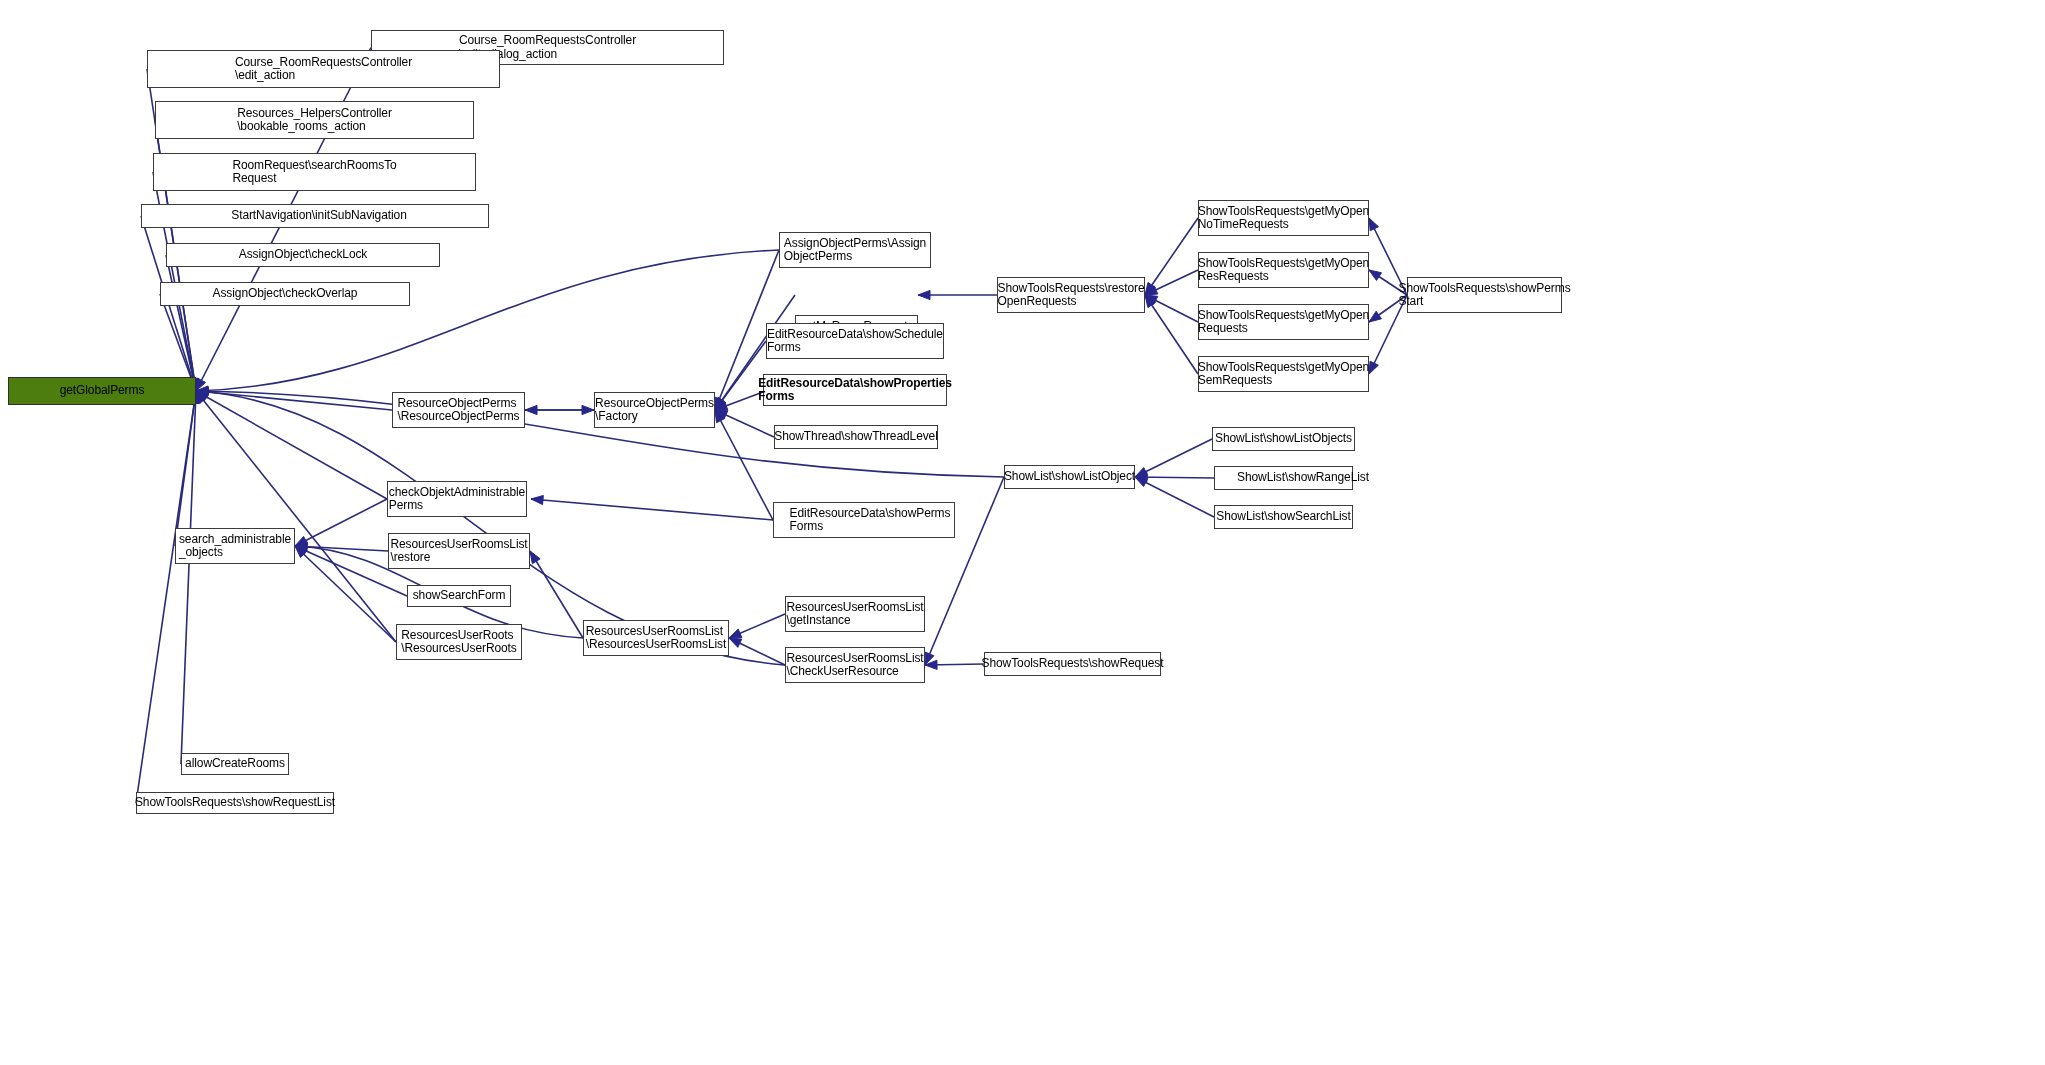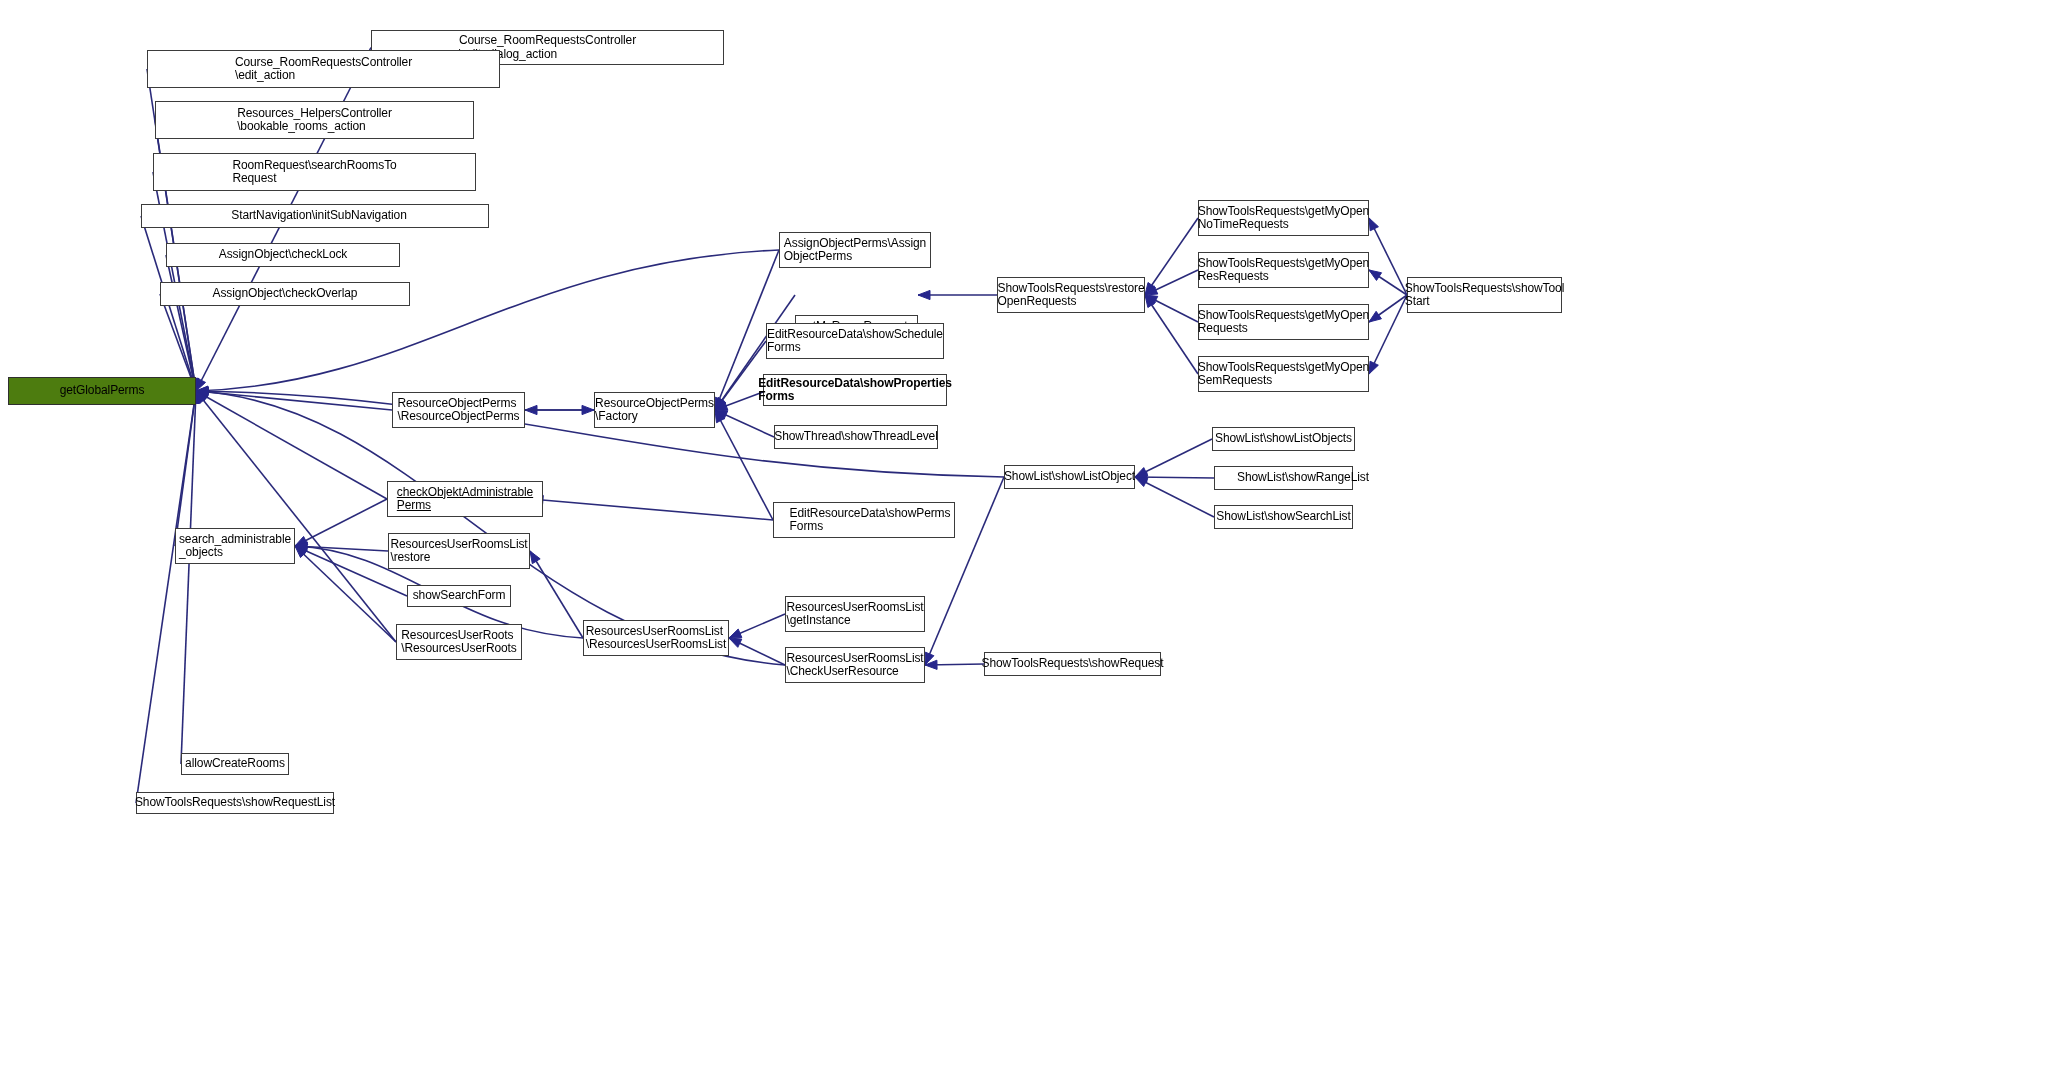--- a/index.html
+++ b/index.html
@@ -159,21 +159,21 @@
       <div class="node-box root" style="left: 8px; top: 377px; width: 188px; height: 28px;">getGlobalPerms</div>
       <div class="node-box" style="left: 371px; top: 30px; width: 353px; height: 35px;">Course_RoomRequestsController
 \edit_dialog_action</div>
       <div class="node-box" style="left: 147px; top: 50px; width: 353px; height: 38px;">Course_RoomRequestsController
 \edit_action</div>
       <div class="node-box" style="left: 155px; top: 101px; width: 319px; height: 38px;">Resources_HelpersController
 \bookable_rooms_action</div>
       <div class="node-box" style="left: 153px; top: 153px; width: 323px; height: 38px;">RoomRequest\searchRoomsTo
 Request</div>
       <div class="node-box" style="left: 141px; top: 204px; width: 348px; height: 24px; padding-left: 8px;">StartNavigation\initSubNavigation</div>
-      <div class="node-box" style="left: 166px; top: 243px; width: 234px; height: 24px;">AssignObject\checkLock</div>
+      <div class="node-box" style="left: 166px; top: 243px; width: 274px; height: 24px;">AssignObject\checkLock</div>
       <div class="node-box" style="left: 160px; top: 282px; width: 250px; height: 24px;">AssignObject\checkOverlap</div>
       <div class="node-box" style="left: 779px; top: 232px; width: 152px; height: 36px;">AssignObjectPerms\Assign
 ObjectPerms</div>
       <div class="node-box" style="left: 795px; top: 283px; width: 123px; height: 24px; margin-top: 32px;">getMyRoomRequests</div>
       <div class="node-box" style="left: 766px; top: 323px; width: 178px; height: 36px;">EditResourceData\showSchedule
 Forms</div>
       <div class="node-box" style="left: 763px; top: 374px; width: 184px; height: 32px; font-weight: bold;">EditResourceData\showProperties
 Forms</div>
       <div class="node-box" style="left: 774px; top: 425px; width: 164px; height: 24px;">ShowThread\showThreadLevel</div>
       <div class="node-box" style="left: 594px; top: 392px; width: 121px; height: 36px;">ResourceObjectPerms
@@ -183,29 +183,29 @@
       <div class="node-box" style="left: 997px; top: 277px; width: 148px; height: 36px;">ShowToolsRequests\restore
 OpenRequests</div>
       <div class="node-box" style="left: 1198px; top: 200px; width: 171px; height: 36px;">ShowToolsRequests\getMyOpen
 NoTimeRequests</div>
       <div class="node-box" style="left: 1198px; top: 252px; width: 171px; height: 36px;">ShowToolsRequests\getMyOpen
 ResRequests</div>
       <div class="node-box" style="left: 1198px; top: 304px; width: 171px; height: 36px;">ShowToolsRequests\getMyOpen
 Requests</div>
       <div class="node-box" style="left: 1198px; top: 356px; width: 171px; height: 36px;">ShowToolsRequests\getMyOpen
 SemRequests</div>
-      <div class="node-box" style="left: 1407px; top: 277px; width: 155px; height: 36px;">ShowToolsRequests\showTool
+      <div class="node-box" style="left: 1407px; top: 277px; width: 155px; height: 36px;">ShowToolsRequests\showPerms
 Start</div>
       <div class="node-box" style="left: 1004px; top: 465px; width: 131px; height: 24px;">ShowList\showListObject</div>
       <div class="node-box" style="left: 1212px; top: 427px; width: 143px; height: 24px;">ShowList\showListObjects</div>
       <div class="node-box" style="left: 1214px; top: 466px; width: 139px; height: 24px; padding-left: 39px;">ShowList\showRangeList</div>
       <div class="node-box" style="left: 1214px; top: 505px; width: 139px; height: 24px;">ShowList\showSearchList</div>
       <div class="node-box" style="left: 773px; top: 502px; width: 182px; height: 36px; padding-left: 12px;">EditResourceData\showPerms
 Forms</div>
-      <div class="node-box" style="left: 387px; top: 481px; width: 156px; height: 36px; text-decoration: underline;">checkObjektAdministrable
+      <div class="node-box" style="left: 387px; top: 481px; width: 140px; height: 36px;">checkObjektAdministrable
 Perms</div>
       <div class="node-box" style="left: 175px; top: 528px; width: 120px; height: 36px;">search_administrable
 _objects</div>
       <div class="node-box" style="left: 388px; top: 533px; width: 142px; height: 36px;">ResourcesUserRoomsList
 \restore</div>
       <div class="node-box" style="left: 407px; top: 585px; width: 104px; height: 22px;">showSearchForm</div>
       <div class="node-box" style="left: 396px; top: 624px; width: 126px; height: 36px;">ResourcesUserRoots
 \ResourcesUserRoots</div>
       <div class="node-box" style="left: 583px; top: 620px; width: 146px; height: 36px;">ResourcesUserRoomsList
 \ResourcesUserRoomsList</div>

